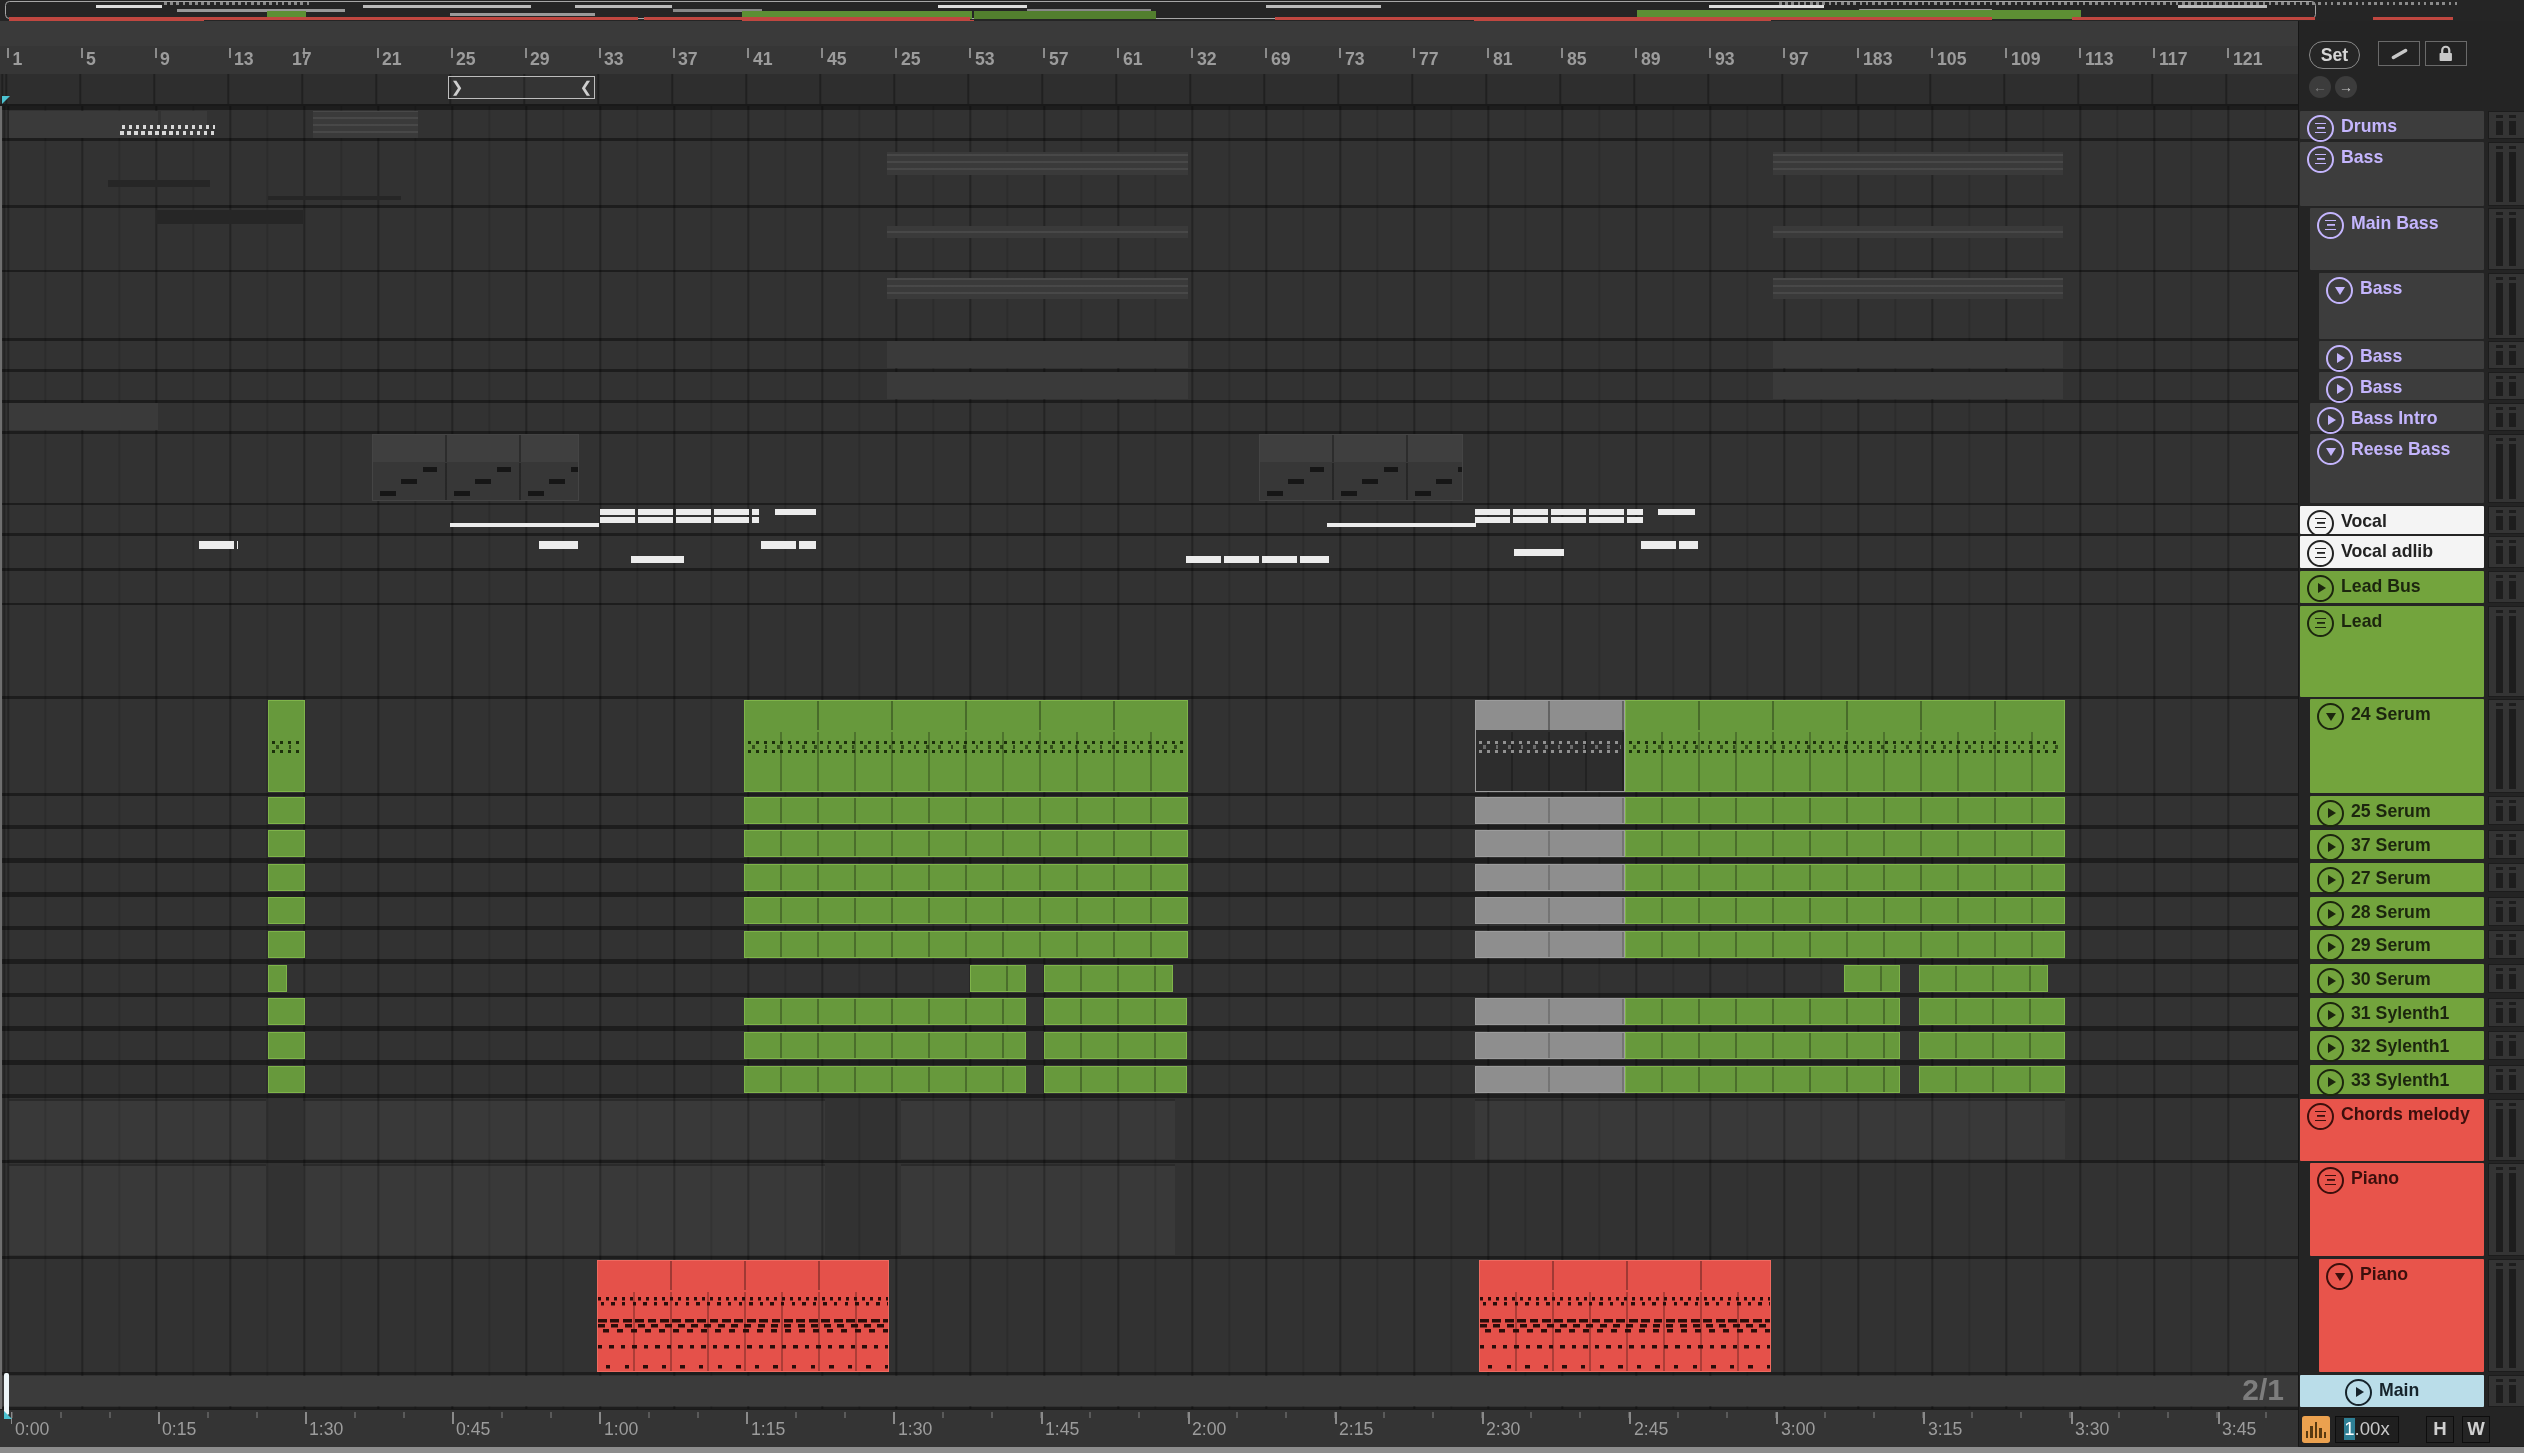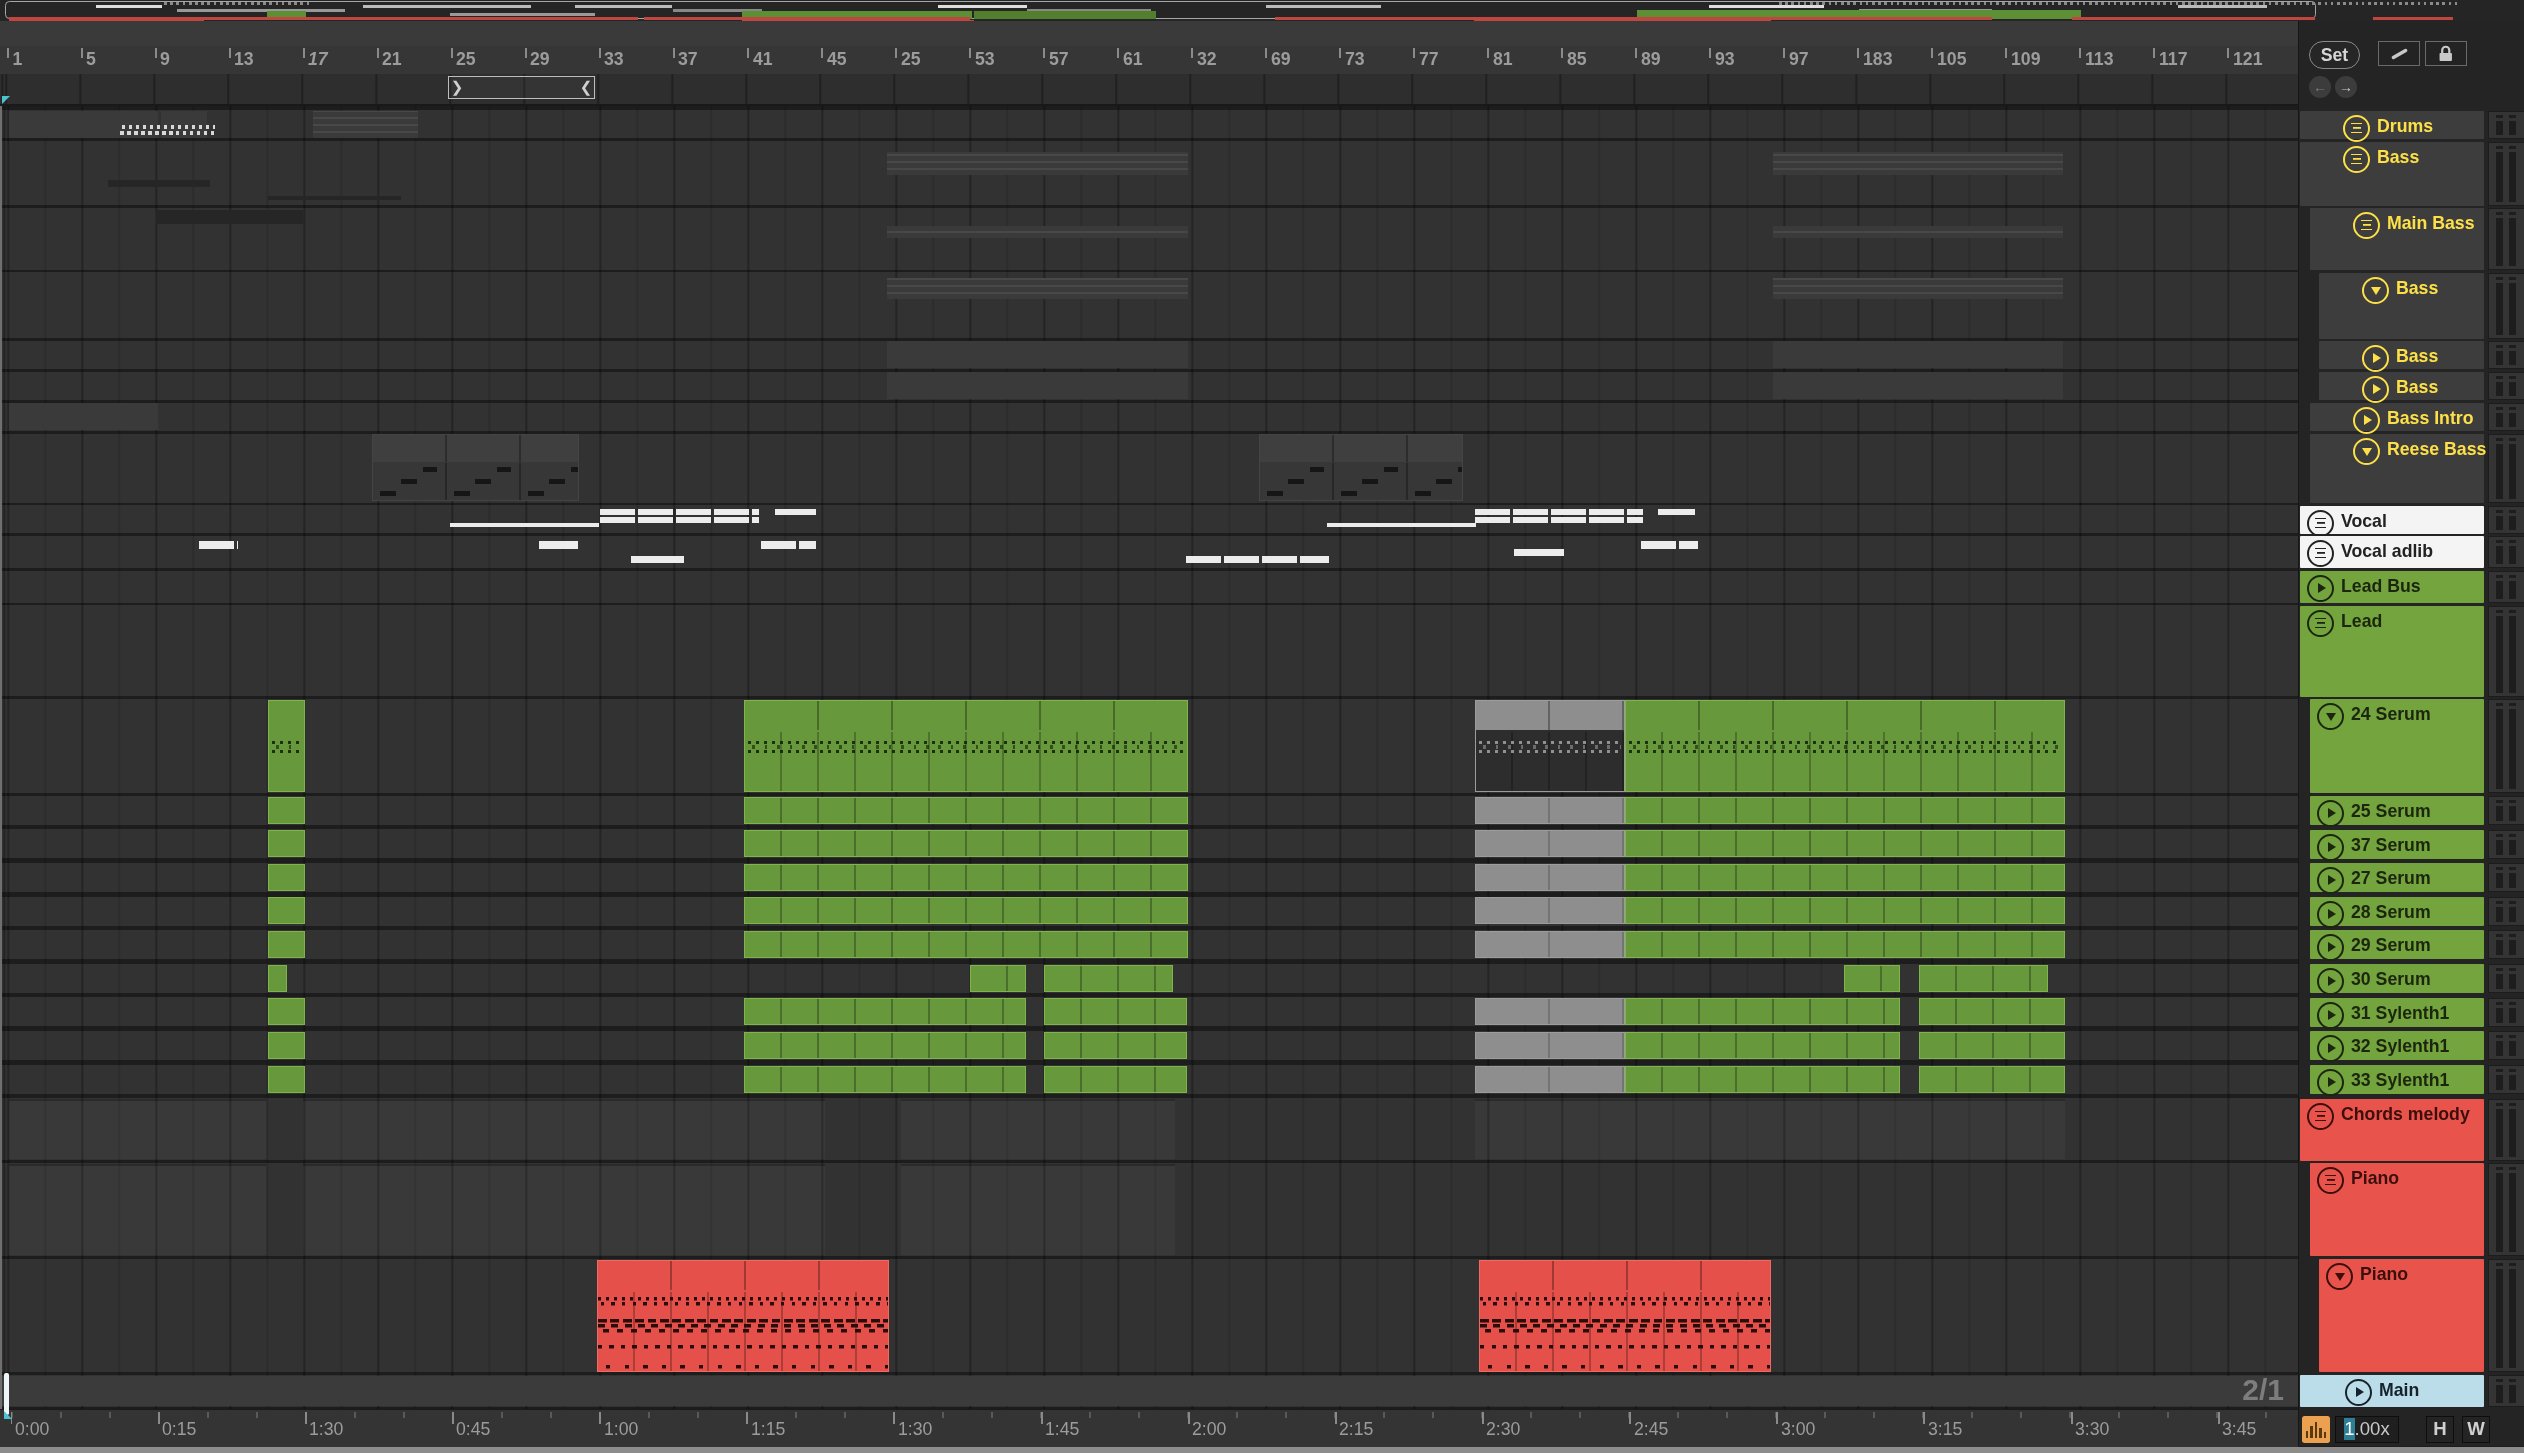--- a/index.html
+++ b/index.html
@@ -104,21 +104,21 @@
      background:repeating-linear-gradient(90deg,#5a5a5a 0 1.8px,transparent 1.8px 49px);}
   .timelabel{position:absolute;top:8.9px;font-size:17.7px;color:#9c9c9c;}
   .timetick{position:absolute;top:1.8px;width:1.8px;height:12.4px;background:#8a8a8a;}
   #bottomchrome{left:0;top:1447px;width:2525px;height:7px;background:#8c8c8c;}
 
   
   #panel{left:2298px;top:21px;width:227px;height:1425px;background:#242424;border-left:1.8px solid #161616;box-sizing:border-box;}
   #paneltop{left:2298px;top:21px;width:227px;height:85px;background:#3a3a3a;}
   .pbox{position:absolute;box-sizing:border-box;display:flex;align-items:flex-start;padding-top:3.5px;border-radius:0.9px;}
   .pbox .lbl{font-size:17.7px;font-weight:700;margin-left:7px;margin-top:1.8px;white-space:nowrap;}
-  .pc-gray{background:#3d3d3d;color:#fde047;padding-left:36px;}
+  .pc-gray{background:#3d3d3d;color:#c4b5fd;}
   .pc-white{background:#f4f4f4;color:#222;}
   .pc-green{background:#73a43d;color:#1c260e;}
   .pc-red{background:#e8544b;color:#3c0f0c;}
   .pc-blue{background:#badde9;color:#16232b;padding-left:38px;}
   .ticon{width:23px;height:23px;border-radius:50%;border:2.2px solid currentColor;flex:0 0 auto;
          margin-left:7px;display:flex;align-items:center;justify-content:center;}
   .tri-r{width:0;height:0;border-left:8.9px solid currentColor;border-top:5.3px solid transparent;border-bottom:5.3px solid transparent;margin-left:2.7px;}
   .tri-d{width:0;height:0;border-top:8.9px solid currentColor;border-left:5.3px solid transparent;border-right:5.3px solid transparent;margin-top:1.8px;}
   .glines{width:10.6px;height:8px;border-top:1.8px solid currentColor;border-bottom:1.8px solid currentColor;
           background:linear-gradient(currentColor,currentColor) center/8px 1.8px no-repeat;}
@@ -181,21 +181,21 @@
 <div id="barruler" class="abs">
     <div class="bartick" style="left: 7px;"></div>
     <div class="barnum" style="left: 12.4px;">1</div>
     <div class="bartick" style="left: 81px;"></div>
     <div class="barnum" style="left: 86px;">5</div>
     <div class="bartick" style="left: 155px;"></div>
     <div class="barnum" style="left: 160px;">9</div>
     <div class="bartick" style="left: 229px;"></div>
     <div class="barnum" style="left: 234px;">13</div>
     <div class="bartick" style="left: 303px;"></div>
-    <div class="barnum" style="left: 308px; font-style: italic;">17</div>
+    <div class="barnum" style="left: 292px;">17</div>
     <div class="bartick" style="left: 377px;"></div>
     <div class="barnum" style="left: 382px;">21</div>
     <div class="bartick" style="left: 451px;"></div>
     <div class="barnum" style="left: 456px;">25</div>
     <div class="bartick" style="left: 525px;"></div>
     <div class="barnum" style="left: 530px;">29</div>
     <div class="bartick" style="left: 599px;"></div>
     <div class="barnum" style="left: 604px;">33</div>
     <div class="bartick" style="left: 673px;"></div>
     <div class="barnum" style="left: 678px;">37</div>

